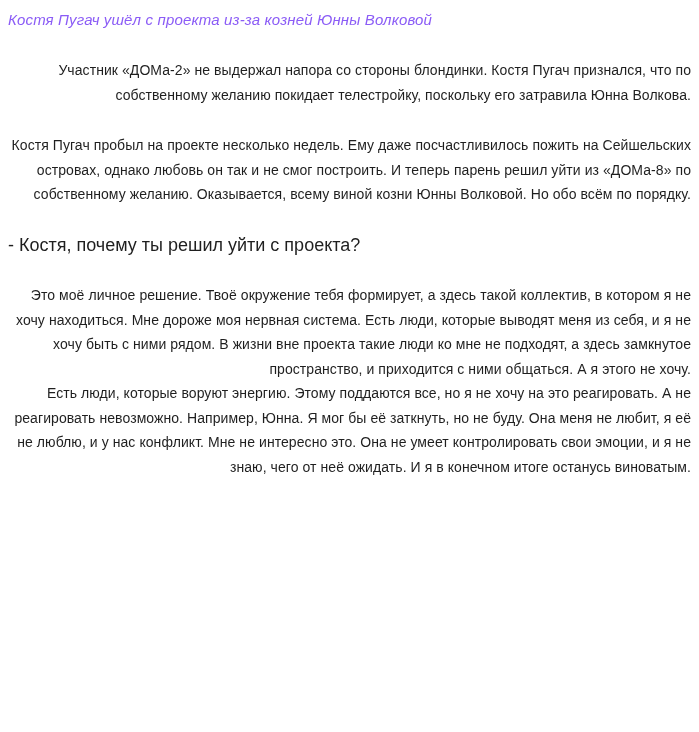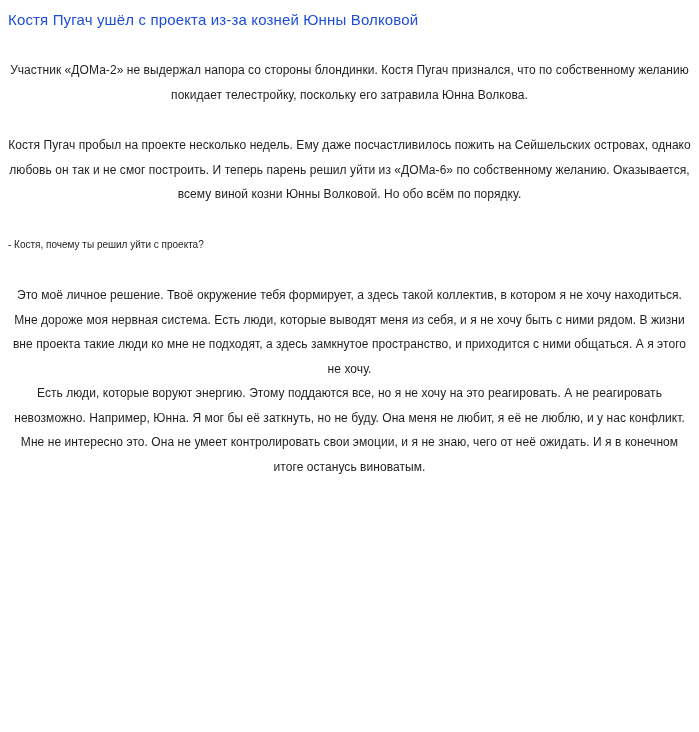--- a/index.html
+++ b/index.html
@@ -17,58 +17,59 @@
   .article {
     box-sizing: border-box;
     width: 699px;
     height: 732px;
     padding: 8px 8px 0 8px;
     background: #ffffff;
   }
   .headline {
     font-size: 15px;
     line-height: 24px;
-    color: #1d4ed8;
+    color: #8b5cf6;
     font-weight: 400;
     margin: 0 0 26px 0;
     letter-spacing: 0.01em;
+    font-style: italic;
   }
   .para {
-    font-size: 12px;
+    font-size: 14px;
     line-height: 24.5px;
     color: #1f1f1f;
     font-weight: 400;
     margin: 0 0 26px 0;
     letter-spacing: 0.005em;
-    text-align: center;
+    text-align: right;
   }
   .para:last-child {
     margin-bottom: 0;
   }
   .para .break-line {
     display: block;
   }
   .q {
-    font-size: 10px;
+    font-size: 18px;
     line-height: 24.5px;
     color: #1f1f1f;
     margin: 8px 0 26px 0;
   }
 </style>
 </head>
 <body>
 
 <article class="article">
   <h1 class="headline">Костя Пугач ушёл с проекта из-за козней Юнны Волковой</h1>
   <div id="blocks-container">
       <p class="para">
         <span class="break-line">Участник «ДОМа-2» не выдержал напора со стороны блондинки. Костя Пугач признался, что по собственному желанию покидает телестройку, поскольку его затравила Юнна Волкова.</span>
       </p>
       <p class="para">
-        <span class="break-line">Костя Пугач пробыл на проекте несколько недель. Ему даже посчастливилось пожить на Сейшельских островах, однако любовь он так и не смог построить. И теперь парень решил уйти из «ДОМа-6» по собственному желанию. Оказывается, всему виной козни Юнны Волковой. Но обо всём по порядку.</span>
+        <span class="break-line">Костя Пугач пробыл на проекте несколько недель. Ему даже посчастливилось пожить на Сейшельских островах, однако любовь он так и не смог построить. И теперь парень решил уйти из «ДОМа-8» по собственному желанию. Оказывается, всему виной козни Юнны Волковой. Но обо всём по порядку.</span>
       </p>
       <p class="q"><span class="break-line">- Костя, почему ты решил уйти с проекта?</span></p>
       <p class="para">
         <span class="break-line">Это моё личное решение. Твоё окружение тебя формирует, а здесь такой коллектив, в котором я не хочу находиться. Мне дороже моя нервная система. Есть люди, которые выводят меня из себя, и я не хочу быть с ними рядом. В жизни вне проекта такие люди ко мне не подходят, а здесь замкнутое пространство, и приходится с ними общаться. А я этого не хочу.</span>
         <span class="break-line">Есть люди, которые воруют энергию. Этому поддаются все, но я не хочу на это реагировать. А не реагировать невозможно. Например, Юнна. Я мог бы её заткнуть, но не буду. Она меня не любит, я её не люблю, и у нас конфликт. Мне не интересно это. Она не умеет контролировать свои эмоции, и я не знаю, чего от неё ожидать. И я в конечном итоге останусь виноватым.</span>
       </p>
     </div>
 </article>
 
 </body></html>

